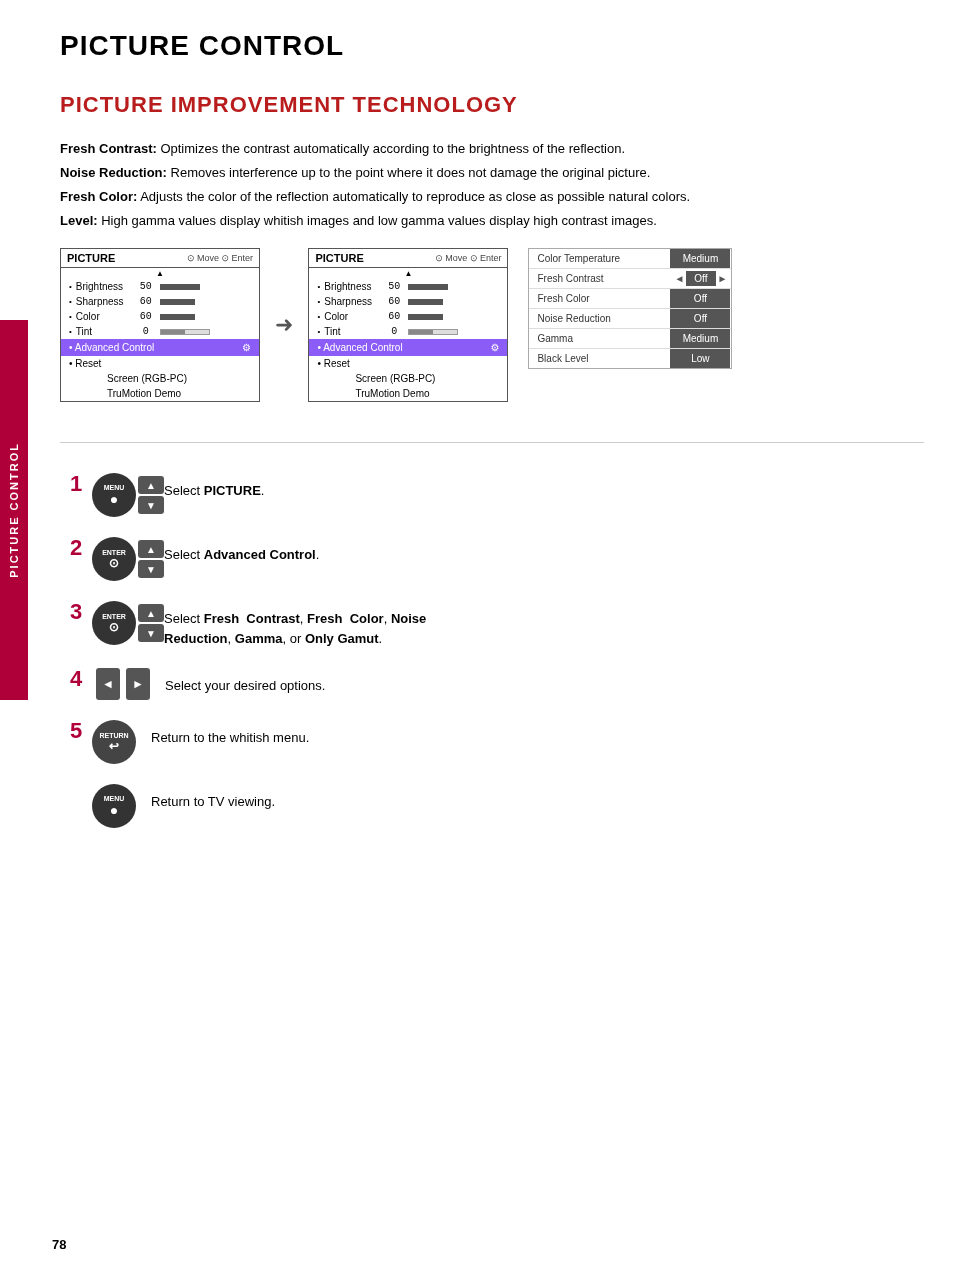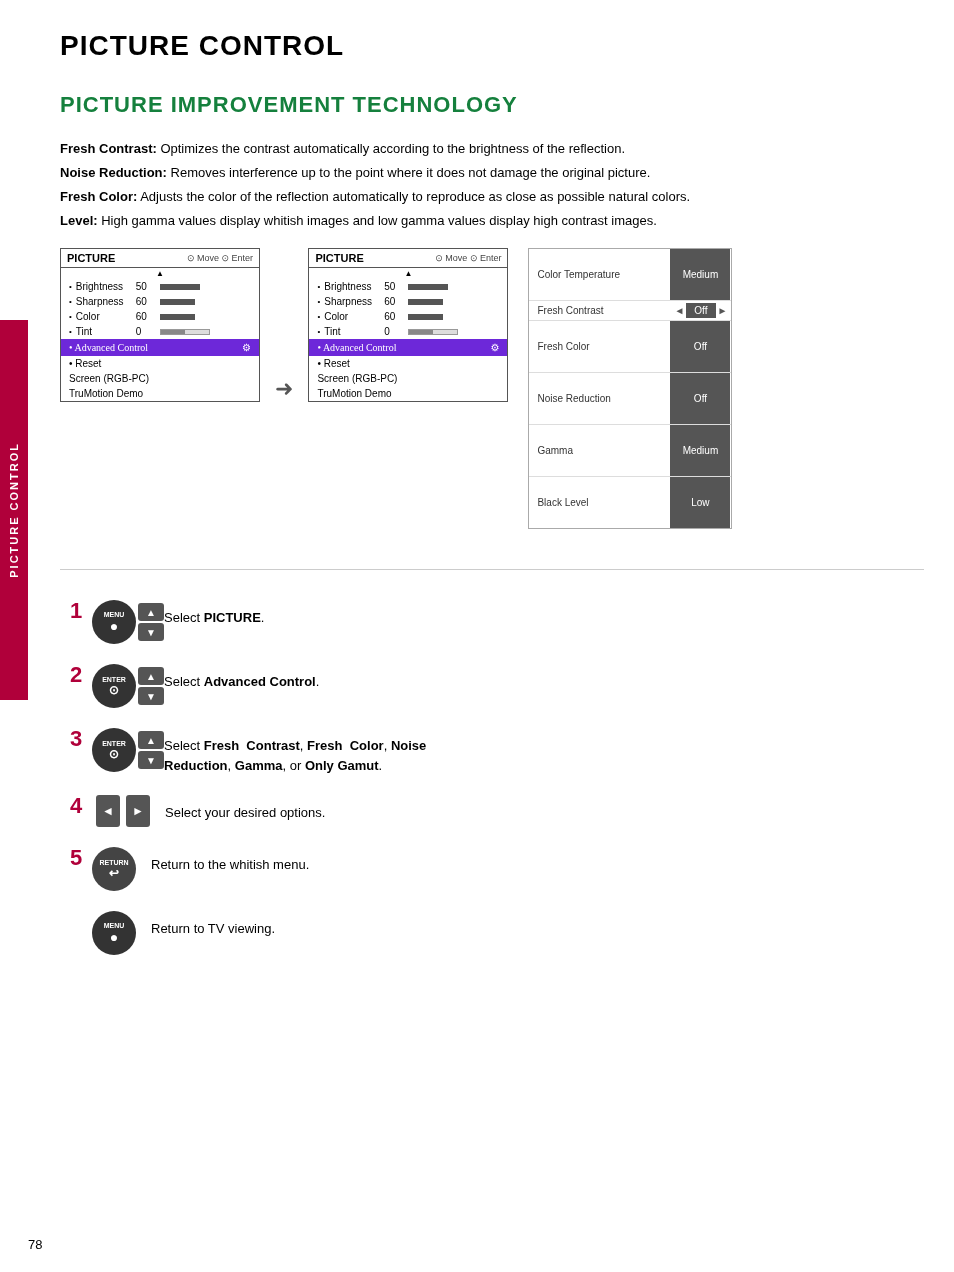--- a/index.html
+++ b/index.html
@@ -46,21 +46,21 @@
       font-size: 28px;
       font-weight: bold;
       color: #000;
       margin-bottom: 30px;
       letter-spacing: 1px;
     }
 
     .section-title {
       font-size: 22px;
       font-weight: bold;
-      color: #15803d;
+      color: #b91c1c;
       margin-bottom: 20px;
       letter-spacing: 1px;
     }
 
     
     .description {
       font-size: 13px;
       line-height: 1.7;
       margin-bottom: 16px;
       max-width: 860px;
@@ -113,51 +113,52 @@
     }
     .menu-item-dot {
       margin-right: 4px;
       font-size: 8px;
     }
     .menu-item-label {
       width: 60px;
     }
     .menu-item-value {
       width: 20px;
-      text-align: left;
+      text-align: center;
       margin-right: 4px;
+      font-family: Liberation Mono, monospace;
     }
     .menu-bar {
       display: inline-block;
       height: 6px;
       background: #555;
       vertical-align: middle;
     }
     .menu-bar-long { width: 40px; }
     .menu-bar-mid { width: 35px; }
     .menu-tint-bar {
       display: inline-block;
       height: 6px;
       width: 50px;
       background: linear-gradient(to right, #888 50%, #ddd 50%);
       vertical-align: middle;
       border: 1px solid #999;
     }
     .menu-item-highlight {
-      background: #6d28d9;
+      background: #8b5cf6;
       color: #fff;
       padding: 3px 8px;
-      font-family: Liberation Serif, serif;
     }
     .menu-item-reset {
       padding: 2px 8px;
     }
     .menu-screen {
       padding: 2px 8px;
       font-size: 10px;
+      margin-left: 38px;
     }
 
     
     .arrow-right {
       font-size: 22px;
       color: #555;
       align-self: center;
       padding: 0 5px;
     }
 
@@ -174,21 +175,21 @@
       gap: 41px;
     }
     .right-table-row:last-child { border-bottom: none; }
     .right-table-label {
       padding: 4px 8px;
       width: 100px;
       font-size: 10px;
       color: #333;
     }
     .right-table-value {
-      padding: 20px 8px;
+      padding: 4px 8px;
       background: #555;
       color: #fff;
       min-width: 60px;
       text-align: center;
       font-size: 10px;
     }
     .right-table-nav {
       display: flex;
       align-items: center;
       padding: 2px 4px;
@@ -226,23 +227,23 @@
     }
     .step-text {
       font-size: 13px;
       line-height: 1.5;
       padding-top: 8px;
     }
 
     .page-number {
       position: absolute;
       bottom: 20px;
-      left: 28px;
+      left: 52px;
       font-size: 13px;
-      font-weight: normal;
+      font-weight: bold;
     }
 
     
     .remote-label {
       font-size: 7px;
       text-align: center;
       display: block;
     }
 
     .step-icon-group {

